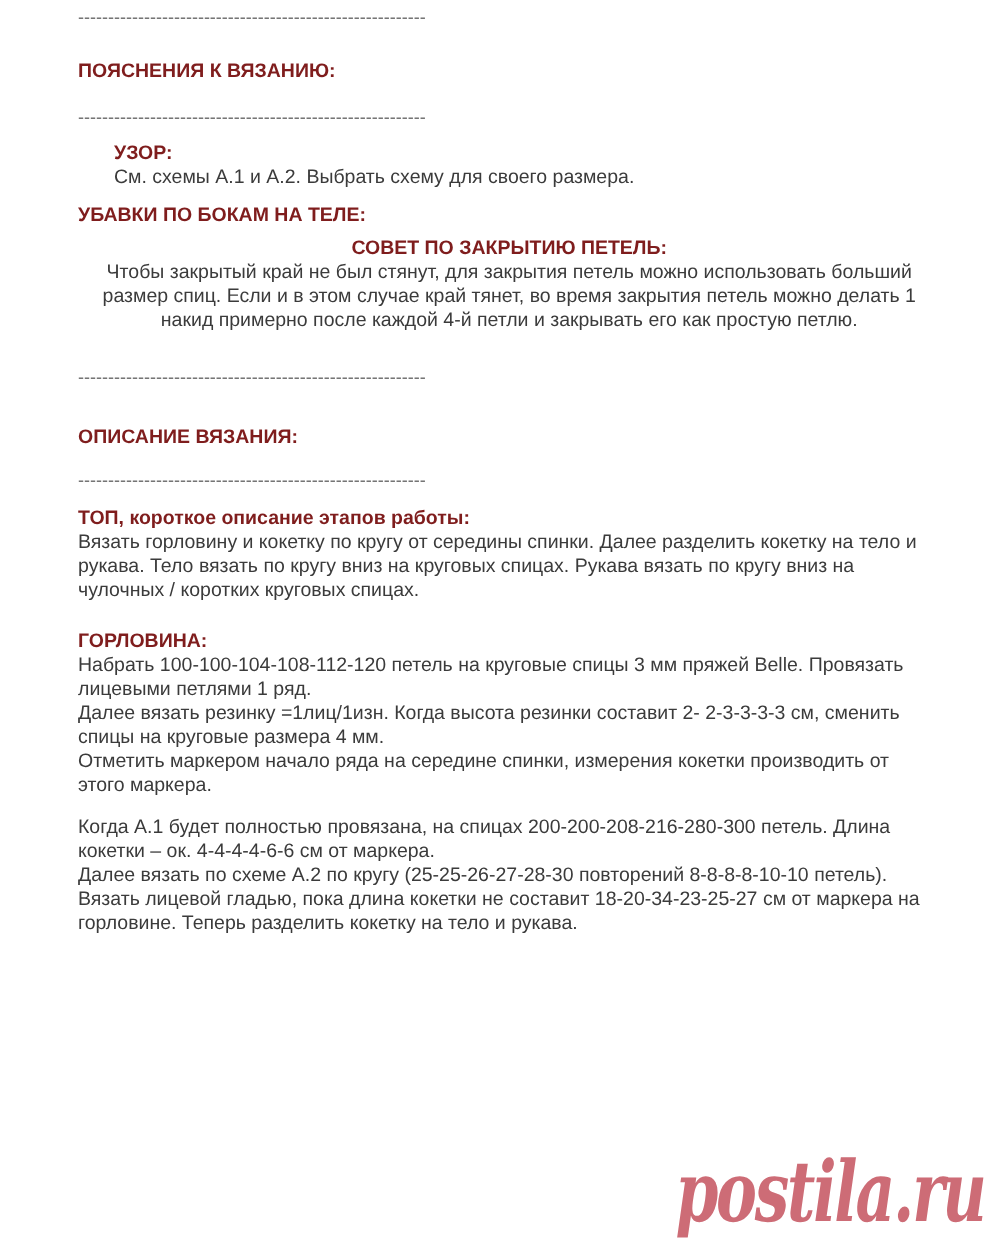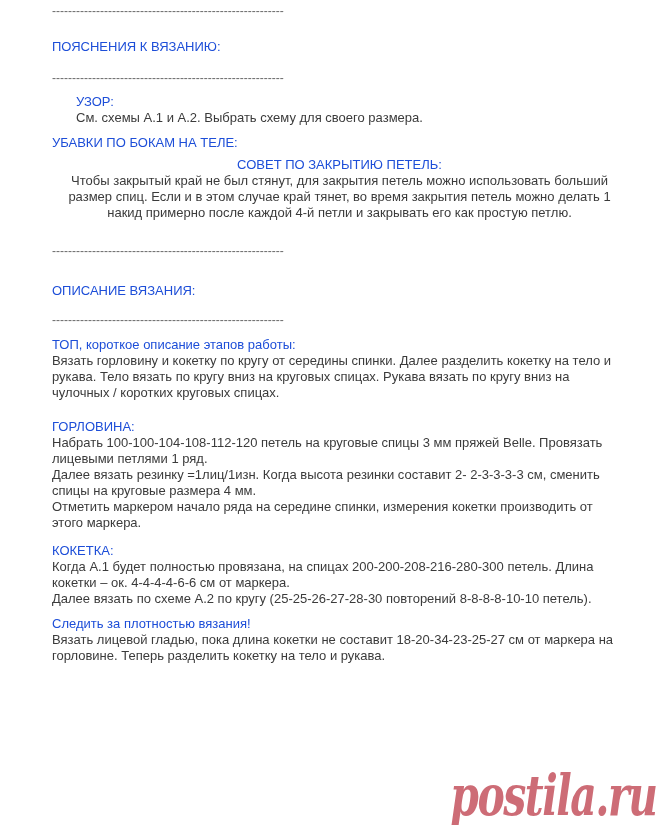--- a/index.html
+++ b/index.html
@@ -22,22 +22,22 @@
   }
   .sep {
     color: #6a6a6a;
     font-size: 12px;
     line-height: 16px;
     letter-spacing: 0px;
     white-space: nowrap;
     overflow: hidden;
   }
   .h {
-    font-weight: normal;
-    color: #1d4ed8;
+    font-weight: bold;
+    color: #7f1d1d;
   }
   p.body {
     margin: 0;
   }
   .mt-h1      { margin-top: 20px; }
   .mt-sep2    { margin-top: 15px; }
   .mt-uzor    { margin-top: 8px; margin-left: 24px;  }
   .mt-ubavki  { margin-top: 9px;  }
   .mt-sovet   { margin-top: 6px; text-align: center;  }
   .mt-sep3    { margin-top: 22px; }
@@ -104,22 +104,20 @@
   </div>
 
   <div class="section mt-gorlo">
     <div class="h">ГОРЛОВИНА:</div>
     <p class="body">Набрать 100-100-104-108-112-120 петель на круговые спицы 3 мм пряжей Belle. Провязать лицевыми петлями 1 ряд.</p>
     <p class="body mt-para">Далее вязать резинку =1лиц/1изн. Когда высота резинки составит 2- 2-3-3-3-3 см, сменить спицы на круговые размера 4 мм.</p>
     <p class="body mt-para">Отметить маркером начало ряда на середине спинки, измерения кокетки производить от этого маркера.</p>
   </div>
 
   <div class="section mt-koketka">
-    <div class="h">КОКЕТКА:</div>
     <p class="body mt-para">Когда А.1 будет полностью провязана, на спицах 200-200-208-216-280-300 петель. Длина кокетки – ок. 4-4-4-4-6-6 см от маркера.</p>
     <p class="body mt-para">Далее вязать по схеме А.2 по кругу (25-25-26-27-28-30 повторений 8-8-8-8-10-10 петель).</p>
-    <div class="h mt-note">Следить за плотностью вязания!</div>
     <p class="body mt-para">Вязать лицевой гладью, пока длина кокетки не составит 18-20-34-23-25-27 см от маркера на горловине. Теперь разделить кокетку на тело и рукава.</p>
   </div>
 
 </div>
 
 <div class="watermark">postila.ru</div>
 
 </body></html>

